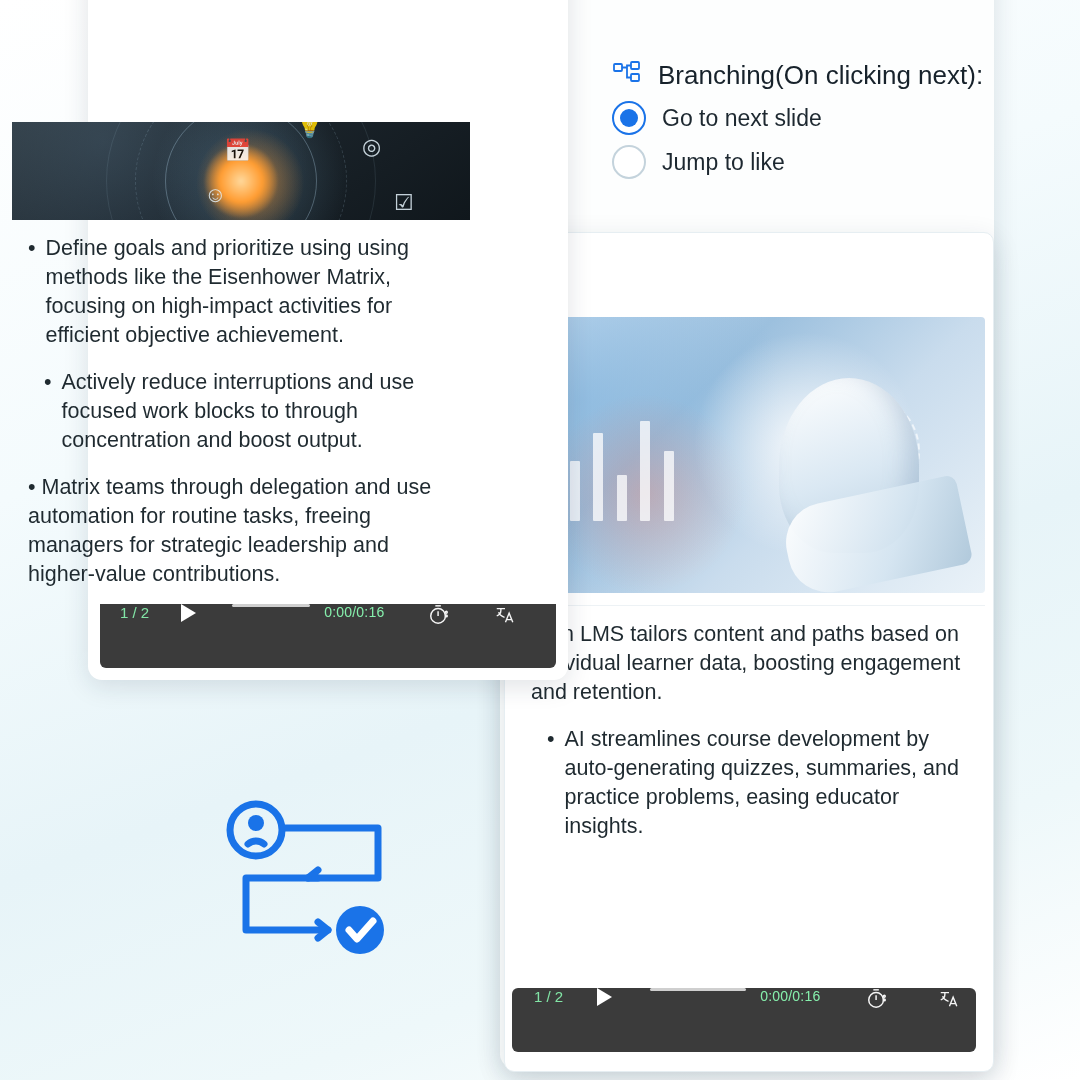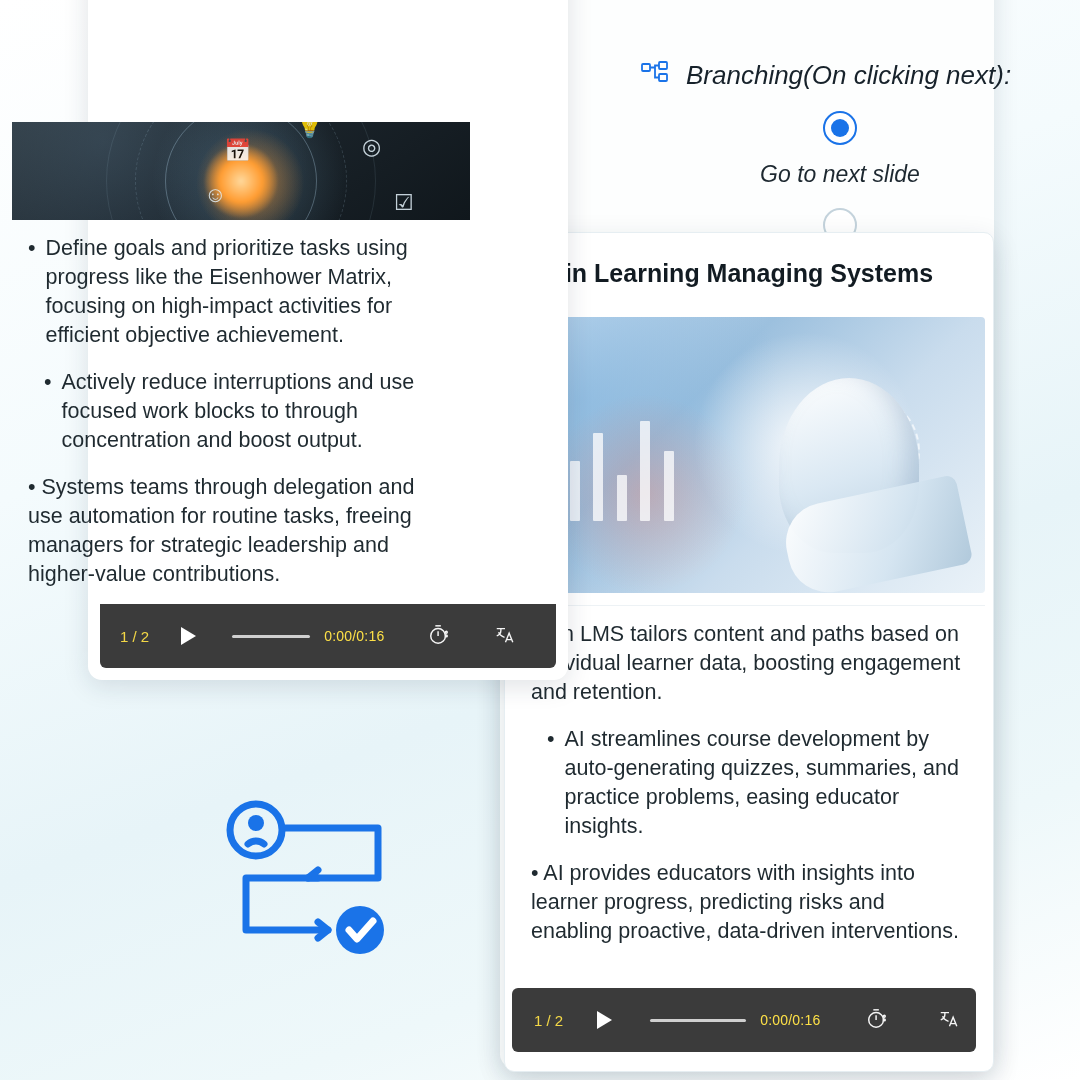--- a/index.html
+++ b/index.html
@@ -108,22 +108,22 @@
   .bl .dot { flex: 0 0 auto; }
   .bl.indent { padding-left: 16px; }
   .bl.flat { display: block; }
 
   
   .vidbar {
     position: absolute;
     background: #3b3b3b;
     border-radius: 6px;
     display: flex;
-    align-items: center;
-    color: #fde047;
+    align-items: flex-start;
+    color: #86efac;
   }
   #left-vidbar {
     left: 100px;
     top: 604px;
     width: 456px;
     height: 64px;
     border-radius: 0 0 6px 6px;
   }
   .vb-count { font-size: 15px; opacity: .95; }
   .vb-play {
@@ -160,41 +160,39 @@
     top: -160px;
     width: 494px;
     height: 400px;
     background: linear-gradient(180deg,#f3fafc 0%, #eef7fb 100%);
     border-radius: 14px 14px 0 0;
   }
 
   
   #branching {
     position: absolute;
-    left: 640px;
+    left: 612px;
     top: 60px;
     width: 400px;
-    font-style: italic;
   }
   .branch-title {
     display: flex;
     align-items: center;
     gap: 16px;
     font-size: 26px;
     color: #17222b;
   }
   .branch-icon { width: 30px; height: 30px; }
   .radio-row {
     display: flex;
     align-items: center;
     gap: 16px;
-    margin-top: 20px;
+    margin-top: 10px;
     font-size: 23px;
     color: #1d2830;
-    flex-direction: column;
   }
   .radio {
     width: 34px; height: 34px;
     border-radius: 50%;
     border: 2px solid #c4d3dc;
     background: #ffffff;
     box-sizing: border-box;
     position: relative;
     flex: 0 0 auto;
   }
@@ -339,43 +337,39 @@
       <span>Go to next slide</span>
     </div>
 
     <div class="radio-row">
       <span class="radio"></span>
       <span>Jump to like</span>
     </div>
   </div>
 
   <div id="slide-card" class="card">
-    <div id="slide-title">in Learning Managing Systems</div>
 
     <div id="slide-hero" class="hero-img hero-blue">
       <span class="circ"></span>
       <span class="panelbar" style="left:12%;height:60px;"></span>
       <span class="panelbar" style="left:17%;height:88px;"></span>
       <span class="panelbar" style="left:22%;height:46px;"></span>
       <span class="panelbar" style="left:27%;height:100px;"></span>
       <span class="panelbar" style="left:32%;height:70px;"></span>
       <span class="head"></span>
       <span class="arm"></span>
     </div>
 
     <div id="slide-bullets">
       <div class="bl flat">
         <span>AI in LMS tailors content and paths based on individual learner data, boosting engagement and retention.</span>
       </div>
       <div class="bl indent">
         <span class="dot">•</span>
         <span>AI streamlines course development by auto-generating quizzes, summaries, and practice problems, easing educator insights.</span>
-      </div>
-      <div class="bl flat">
-        <span>• AI provides educators with insights into learner progress, predicting risks and enabling proactive, data-driven interventions.</span>
       </div>
     </div>
   </div>
 
   <div id="slide-vidbar" class="vidbar">
     <span style="margin-left:22px;" class="vb-count">1 / 2</span>
     <span style="margin-left:34px;" class="vb-play"></span>
     <span class="vb-track" style="margin-left:38px;width:96px;"></span>
     <span style="margin-left:14px;" class="vb-time">0:00/0:16</span>
     <span style="margin-left:46px;" class="vb-icon">
@@ -405,28 +399,28 @@
     <span class="hud" style="left:212px;top:18px;">📅</span>
     <span class="hud" style="left:350px;top:14px;">◎</span>
     <span class="hud" style="left:192px;top:62px;">☺</span>
     <span class="hud" style="left:382px;top:70px;">☑</span>
     <span class="hud" style="left:284px;top:-6px;">💡</span>
   </div>
 
   <div id="left-bullets">
     <div class="bl">
       <span class="dot">•</span>
-      <span>Define goals and prioritize tasks using progress like the Eisenhower Matrix, focusing on high-impact activities for efficient objective achievement.</span>
+      <span>Define goals and prioritize using using methods like the Eisenhower Matrix, focusing on high-impact activities for efficient objective achievement.</span>
     </div>
     <div class="bl indent">
       <span class="dot">•</span>
       <span>Actively reduce interruptions and use focused work blocks to through concentration and boost output.</span>
     </div>
     <div class="bl flat">
-      <span>• Systems teams through delegation and use automation for routine tasks, freeing managers for strategic leadership and higher-value contributions.</span>
+      <span>• Matrix teams through delegation and use automation for routine tasks, freeing managers for strategic leadership and higher-value contributions.</span>
     </div>
   </div>
 
   <div id="left-vidbar" class="vidbar">
     <span style="margin-left:20px;" class="vb-count">1 / 2</span>
     <span style="margin-left:32px;" class="vb-play"></span>
     <span class="vb-track" style="margin-left:36px;width:78px;"></span>
     <span style="margin-left:14px;" class="vb-time">0:00/0:16</span>
     <span style="margin-left:44px;" class="vb-icon">
       <svg width="22" height="22" viewBox="0 0 24 24" fill="none" stroke="#ffffff" stroke-width="1.6">

